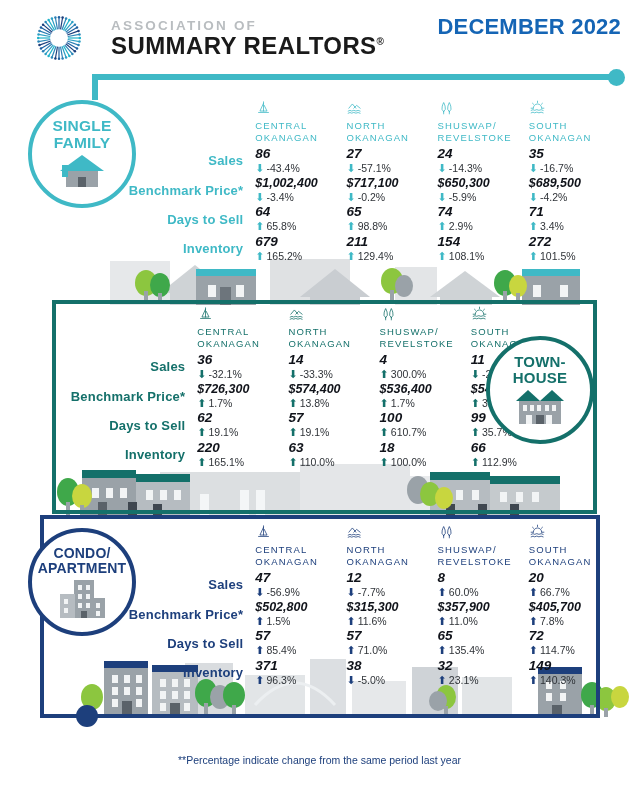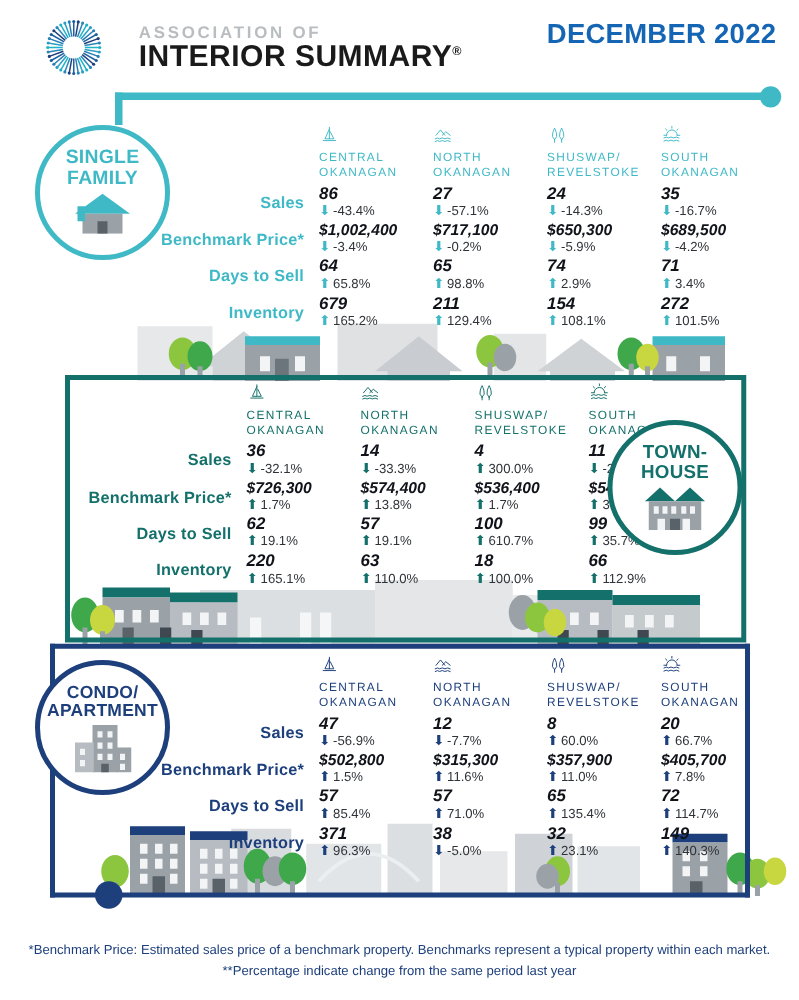--- a/index.html
+++ b/index.html
@@ -171,21 +171,21 @@
           <circle cx="84.64101615137753" cy="29.999999999999982" r="2.4" fill="#1d5fa0"></circle>
           <line x1="65.97477455336043" y1="44.18565756346362" x2="87.58770483143633" y2="36.31919426697323" stroke="#1d3f7c" stroke-width="2.3"></line>
           <circle cx="87.58770483143633" cy="36.31919426697323" r="2.4" fill="#1d3f7c"></circle>
           <line x1="66.74173180120754" y1="47.047980979662185" x2="89.39231012048832" y2="43.05407289332278" stroke="#2a86b8" stroke-width="2.3"></line>
           <circle cx="89.39231012048832" cy="43.05407289332278" r="2.4" fill="#2a86b8"></circle>
         </g>
     </svg>
   </div>
   <div id="logo-text">
     <div id="logo-line1">ASSOCIATION OF</div>
-    <div id="logo-line2"><span>INTERIOR SUMMARY</span><span id="logo-reg">®</span></div>
+    <div id="logo-line2"><span>SUMMARY REALTORS</span><span id="logo-reg">®</span></div>
   </div>
   <div id="report-title">
     <div>DECEMBER 2022</div>
   </div>
 </div>
 
 <div id="connector"></div>
 <div id="connector-stem"></div>
 <div id="connector-dot"></div>
 
@@ -768,15 +768,14 @@
           <td class="val-col cell">
             <div class="num">149</div>
             <div class="chg"><span class="arrow">⬆</span><span>140.3%</span></div>
           </td>
         </tr>
       </tbody>
     </table>
 </div>
 
 <div id="footer">
-  <div>*Benchmark Price: Estimated sales price of a benchmark property. Benchmarks represent a typical property within each market.</div>
   <div>**Percentage indicate change from the same period last year</div>
 </div>
 
 </body></html>

